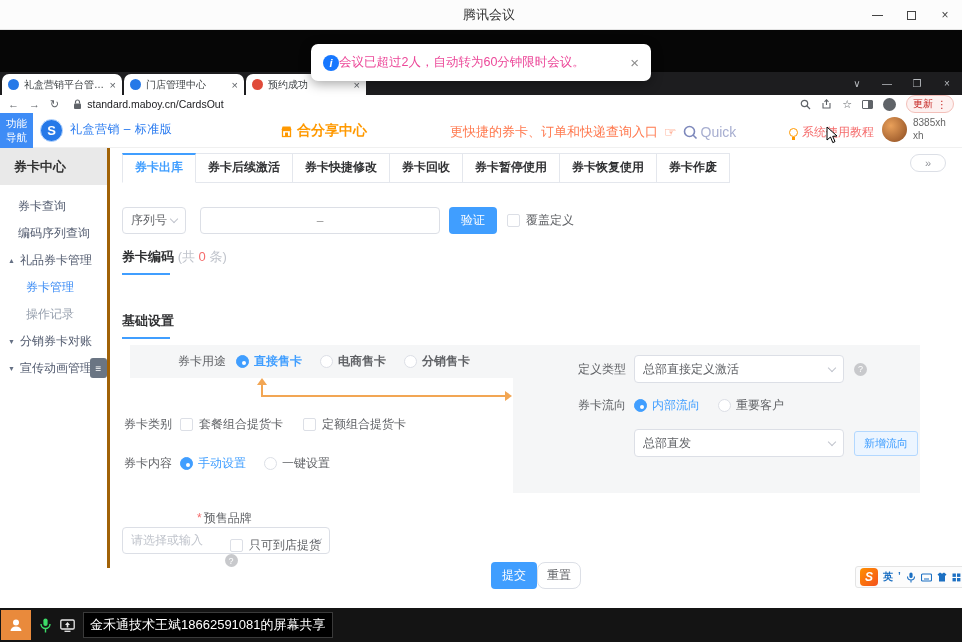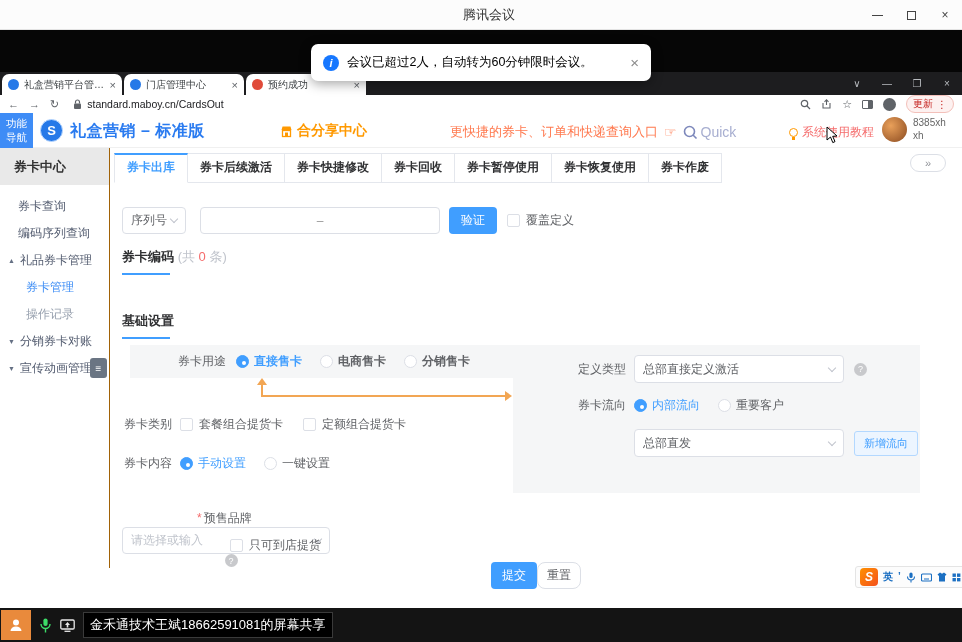--- a/index.html
+++ b/index.html
@@ -15,21 +15,21 @@
   .ico-max{display:inline-block;width:9px;height:9px;border:1px solid #444;}
 
   
   .share-bg{position:absolute;left:0;top:30px;width:962px;height:578px;background:#060606;}
 
   
   .toast{position:absolute;left:311px;top:44px;width:340px;height:37px;background:#fff;border-radius:7px;
          box-shadow:0 3px 12px rgba(0,0,0,.35);display:flex;align-items:center;padding:0 12px;z-index:60;}
   .toast .info{width:16px;height:16px;border-radius:50%;background:#1677ff;color:#fff;font-size:11px;font-weight:bold;
          display:flex;align-items:center;justify-content:center;flex:none;font-style:italic;}
-  .toast .msg{font-size:12.5px;color:#000000;margin-left:8px;white-space:nowrap;}
+  .toast .msg{font-size:12.5px;color:#ec4899;white-space:nowrap;}
   .toast .close{margin-left:auto;color:#8c8c8c;font-size:15px;line-height:1;cursor:default;}
 
   
   .tabstrip{position:absolute;left:0;top:72px;width:962px;height:23px;background:#1d1d1f;display:flex;align-items:flex-end;}
   .btab{height:21px;width:120px;background:#fff;border-radius:7px 7px 0 0;display:flex;align-items:center;
         padding:0 6px;margin-left:2px;}
   .btab .fav{width:11px;height:11px;border-radius:50%;flex:none;}
   .btab .t{font-size:10px;color:#3c4043;margin-left:5px;white-space:nowrap;overflow:hidden;text-overflow:ellipsis;flex:1;}
   .btab .x{color:#5f6368;font-size:11px;margin-left:4px;flex:none;}
   .strip-controls{margin-left:auto;display:flex;align-items:center;height:23px;}
@@ -46,51 +46,51 @@
   .panel-ico:after{content:"";position:absolute;right:0;top:0;bottom:0;width:4px;background:#5f6368;}
   .update-pill{border:1px solid #f3c0ba;background:#fdf1f0;color:#c5221f;font-size:10px;border-radius:9px;
                padding:1px 6px;display:flex;align-items:center;gap:4px;}
 
   
   .appheader{position:absolute;left:0;top:113px;width:962px;height:35px;background:#fff;border-bottom:1px solid #f0f0f0;}
   .nav-toggle{position:absolute;left:0;top:0;width:33px;height:35px;background:#3e8cf6;color:#fff;font-size:10.5px;
               line-height:1.25;display:flex;align-items:center;justify-content:center;text-align:center;}
   .brand-logo{position:absolute;left:40px;top:6px;width:23px;height:23px;border-radius:50%;background:#2679e8;
               color:#fff;font-size:13px;font-weight:bold;display:flex;align-items:center;justify-content:center;border:1.5px solid #bcd9ff;}
-  .brand{position:absolute;left:70px;top:8px;font-size:16px;font-weight:bold;color:#2a7bf0;letter-spacing:.5px;}
+  .brand{position:absolute;left:70px;top:8px;font-size:12px;font-weight:normal;color:#2a7bf0;letter-spacing:.5px;}
   .share-center{position:absolute;left:280px;top:9px;display:flex;align-items:center;gap:4px;color:#ff9900;font-size:14px;font-weight:bold;}
   .quick-entry{position:absolute;left:450px;top:10px;display:flex;align-items:center;font-size:13px;color:#ff7a50;}
   .hand{color:#ff7a50;font-size:14px;margin:0 6px;}
   .quick-q{display:flex;align-items:center;color:#8e97c4;}
   .quick-label{font-size:14px;color:#a7aed0;margin-left:3px;}
   .tutorial{position:absolute;left:789px;top:11px;display:flex;align-items:center;gap:4px;color:#f56c6c;font-size:12px;}
   .bulb{width:9px;height:9px;border-radius:50%;border:1.5px solid #ff9900;position:relative;}
   .bulb:after{content:"";position:absolute;left:2px;top:8px;width:3px;height:3px;background:#ff9900;}
   .user{position:absolute;left:882px;top:4px;display:flex;align-items:center;gap:6px;}
   .user-avatar{width:25px;height:25px;border-radius:50%;background:radial-gradient(circle at 35% 35%,#e9a05a,#8a4a20);}
   .user-name{font-size:10px;color:#666;line-height:1.25;}
   .cursor{position:absolute;left:826px;top:126px;z-index:70;}
 
   
   .appbody{position:absolute;left:0;top:148px;width:962px;height:460px;background:#fff;}
-  .sidebar{position:absolute;left:0;top:0;width:110px;height:420px;background:#fff;border-right:1px solid #a16207;}
+  .sidebar{position:absolute;left:0;top:0;width:110px;height:420px;background:#fff;border-right:3px solid #a16207;}
   .sb-header{height:37px;background:#e9e9e9;font-size:13px;font-weight:bold;color:#333;line-height:37px;padding-left:14px;}
   .sb-list{padding-top:8px;}
   .sb-item{height:27px;line-height:27px;font-size:12px;color:#515a6e;padding-left:18px;white-space:nowrap;cursor:default;display:flex;align-items:center;}
   .sb-item .arr{font-size:7px;color:#657084;margin-right:5px;margin-left:-10px;}
   .sb-item.child{padding-left:26px;}
   .sb-item.active{color:#3d8df5;}
   .sb-item.dim{color:#97a0ae;}
   .sb-handle{position:absolute;left:90px;top:210px;width:17px;height:20px;background:#6a7583;border-radius:3px;
              color:#fff;font-size:10px;display:flex;align-items:center;justify-content:center;}
 
   .main{position:absolute;left:110px;top:0;width:852px;height:460px;background:#fff;}
 
   
-  .etabs{position:absolute;left:4px;top:5px;display:flex;}
+  .etabs{position:absolute;left:12px;top:5px;display:flex;}
   .etab{height:30px;line-height:27px;padding:0 12px;font-size:12px;font-weight:bold;color:#303133;background:#fff;
         border-top:1px solid #e4e7ed;border-right:1px solid #e4e7ed;border-bottom:1px solid #e4e7ed;white-space:nowrap;cursor:default;}
   .etab:first-child{border-left:1px solid #e4e7ed;}
   .etab.active{color:#409eff;border-top:2px solid #409eff;border-bottom-color:#fff;line-height:25px;}
   .expand-pill{position:absolute;right:16px;top:6px;width:36px;height:18px;border:1px solid #dcdfe6;border-radius:9px;
                color:#909399;font-size:11px;display:flex;align-items:center;justify-content:center;background:#fff;}
 
   
   .filter{position:absolute;left:12px;top:59px;display:flex;align-items:center;height:27px;}
   .sel{height:27px;border:1px solid #dcdfe6;border-radius:4px;background:#fff;display:flex;align-items:center;

